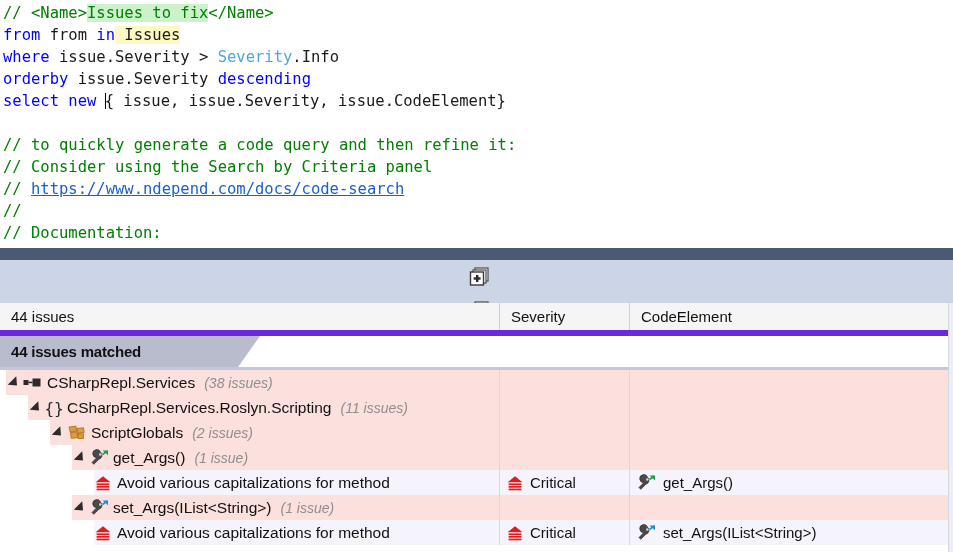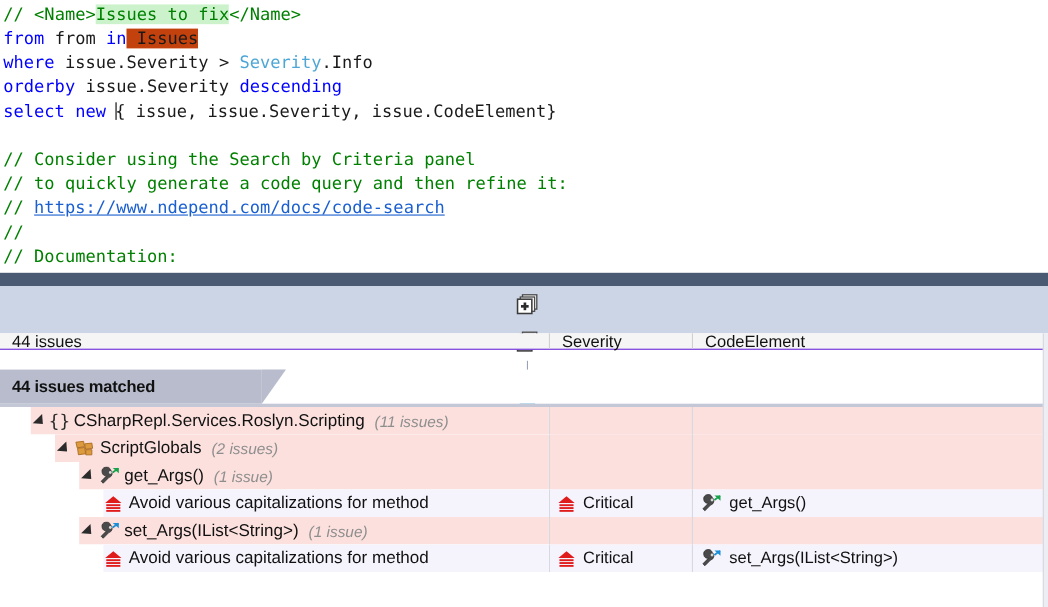--- a/index.html
+++ b/index.html
@@ -18,21 +18,21 @@
     font-family:"DejaVu Sans Mono", monospace;
     font-size:15.5px; line-height:22px;
     padding:2px 0 0 3px; box-sizing:border-box;
   }
   .cline { white-space:pre; height:22px; }
   .kw      { color:#0000ff; }
   .type    { color:#4ea6d6; }
   .plain   { color:#1a1a1a; }
   .cmt     { color:#008000; }
   .hl-green{ background:#ccf2cc; }
-  .hl-lav  { background:#c2410c; }
+  .hl-lav  { background:#fef9c3; }
   .lnk     { color:#1a5fd0; text-decoration:underline; }
   .caret {
     display:inline-block; width:0; border-left:1px solid #000;
     height:16px; vertical-align:-3px; margin:0 -1px;
   }
   .clip-row { height:10px; overflow:hidden; }
 
   
   .separator {
     position:absolute; left:0; top:248px; width:953px; height:12px;
@@ -68,23 +68,23 @@
     margin-left:20px; color:#17365d; font-size:17px; white-space:nowrap;
   }
   .caret-dn {
     width:0; height:0; border-left:4px solid transparent;
     border-right:4px solid transparent; border-top:5px solid #3c4a5e;
     margin-left:5px;
   }
 
   
   .grid-head {
-    position:absolute; left:0; top:303px; width:953px; height:15px;
+    position:absolute; left:0; top:303px; width:953px; height:33px;
     background:#f5f5f5; box-sizing:border-box;
-    border-bottom:1px solid #6d28d9; display:flex;
+    border-bottom:6px solid #6d28d9; display:flex;
   }
   .gh-cell {
     display:flex; align-items:center; box-sizing:border-box;
     padding-left:11px; font-size:15px; color:#111;
     border-right:1px solid #d0d0d0; height:100%;
   }
   .gh-c1 { width:500px; }
   .gh-c2 { width:130px; }
   .gh-c3 { width:323px; border-right:none; }
 
@@ -172,23 +172,23 @@
     <div class="cline"><span class="kw">from</span><span class="plain"> from </span><span class="kw">in</span><span class="plain hl-lav"> Issues</span></div>
 
     <div class="cline"><span class="kw">where</span><span class="plain"> issue.Severity &gt; </span><span class="type">Severity</span><span class="plain">.Info</span></div>
 
     <div class="cline"><span class="kw">orderby</span><span class="plain"> issue.Severity </span><span class="kw">descending</span></div>
 
     <div class="cline"><span class="kw">select</span><span class="kw"> new </span><span class="caret"></span><span class="plain">{ issue, issue.Severity, issue.CodeElement}</span></div>
 
     <div class="cline">&nbsp;</div>
 
+    <div class="cline"><span class="cmt">// to quickly generate a code query and then refine it:</span></div>
+
     <div class="cline"><span class="cmt">// Consider using the Search by Criteria panel</span></div>
-
-    <div class="cline"><span class="cmt">// to quickly generate a code query and then refine it:</span></div>
 
     <div class="cline"><span class="cmt">// </span><span class="lnk">https://www.ndepend.com/docs/code-search</span></div>
 
     <div class="cline"><span class="cmt">//</span></div>
 
     <div class="cline"><span class="cmt">// Documentation:</span></div>
 
     <div class="cline clip-row"><span class="lnk">https://www.ndepend.com/docs/code-query-linq</span></div>
   </div>
 
@@ -306,20 +306,41 @@
   <div class="banner-row">
     <div class="banner">
       <span>44 issues matched</span>
     </div>
     <div class="banner-rule"></div>
   </div>
 
   <div class="grid-body" id="grid-body">
       <div class="row group">
         <div class="c1">
+          <div class="indent" style="width: 6px;"></div>
+          <div class="c1-inner">
+            <span class="expander">
+              <span class="tri"></span>
+            </span>
+            <span class="ic">
+              <svg width="20" height="14" viewBox="0 0 20 14">
+                <rect x="0.5" y="4" width="5" height="5" fill="#2b2b2b"></rect>
+                <rect x="5.5" y="5.6" width="4" height="1.6" fill="#2b2b2b"></rect>
+                <rect x="9.5" y="2.5" width="8" height="8" fill="#2b2b2b"></rect>
+              </svg>
+            </span>
+            <span class="node-name">CSharpRepl.Services</span>
+            <span class="node-count">(38 issues)</span>
+          </div>
+        </div>
+        <div class="c2"></div>
+        <div class="c3"></div>
+      </div>
+      <div class="row group">
+        <div class="c1">
           <div class="indent" style="width: 28px;"></div>
           <div class="c1-inner">
             <span class="expander">
               <span class="tri"></span>
             </span>
             <span class="ic">
               <svg width="18" height="18" viewBox="0 0 18 18">
                 <text x="9" y="14.5" font-family="DejaVu Sans Mono, monospace" font-size="16" fill="#2b2b2b" text-anchor="middle">{}</text>
               </svg>
             </span>

